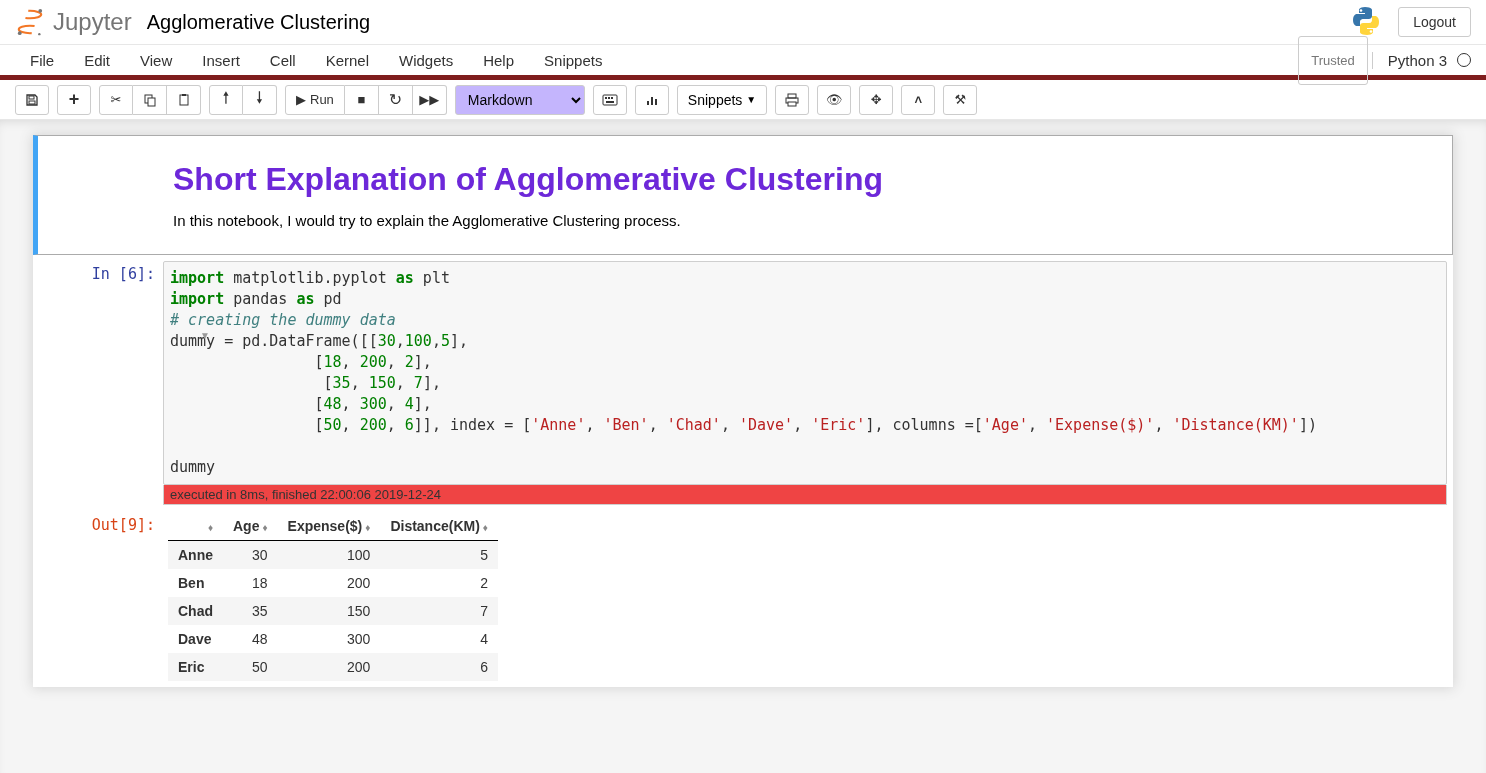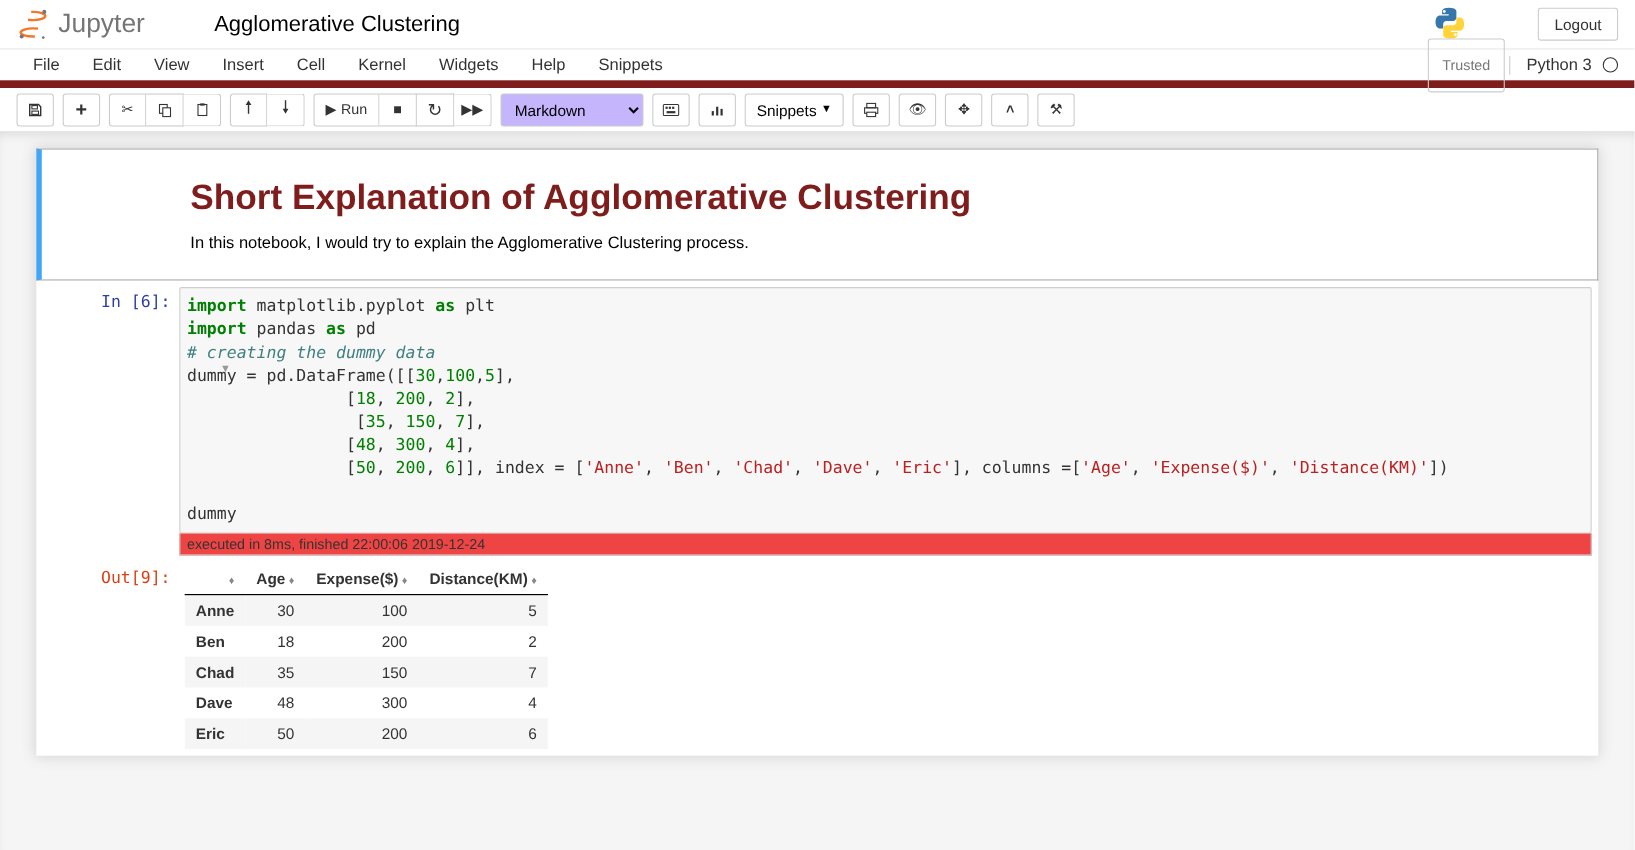--- a/index.html
+++ b/index.html
@@ -8,21 +8,20 @@
     font-size: 13px;
     color: #333;
     background: #fff;
   }
   #header {
     display: flex;
     align-items: center;
     padding: 5px 15px 5px 15px;
     border-bottom: 1px solid #e7e7e7;
     height: 45px;
-    gap: 48px;
   }
   .jupyter-logo {
     display: flex;
     align-items: center;
     margin-right: 15px;
   }
   .jupyter-logo svg { height: 28px; }
   .jupyter-text {
     font-size: 24px;
     color: #757575;
@@ -47,21 +46,21 @@
     padding: 6px 14px;
     font-size: 14px;
     color: #333;
     cursor: pointer;
   }
   #menubar {
     display: flex;
     align-items: center;
     padding: 0 15px;
     height: 35px;
-    border-bottom: 7px solid #7f1d1d;
+    border-bottom: 5px solid #7f1d1d;
   }
   .menu-item {
     padding: 8px 15px;
     font-size: 15px;
     color: #333;
     cursor: pointer;
   }
   .menu-spacer { flex: 1; }
   .trusted-btn {
     border: 1px solid #ccc;
@@ -169,21 +168,21 @@
   }
   .input-prompt { color: #303F9F; text-align: right; }
   .output-prompt { color: #D84315; }
   .inner-cell { flex: 1; }
   .text-cell-render {
     padding: 20px 10px;
   }
   .text-cell-render h1 {
     font-size: 32px;
     font-weight: bold;
-    color: #7f1d1d;
+    color: #6d28d9;
     margin-bottom: 14px;
   }
   .text-cell-render p {
     font-size: 15px;
     color: #000;
   }
   .input-area {
     background: #f7f7f7;
     border: 1px solid #cfcfcf;
     border-radius: 2px;

